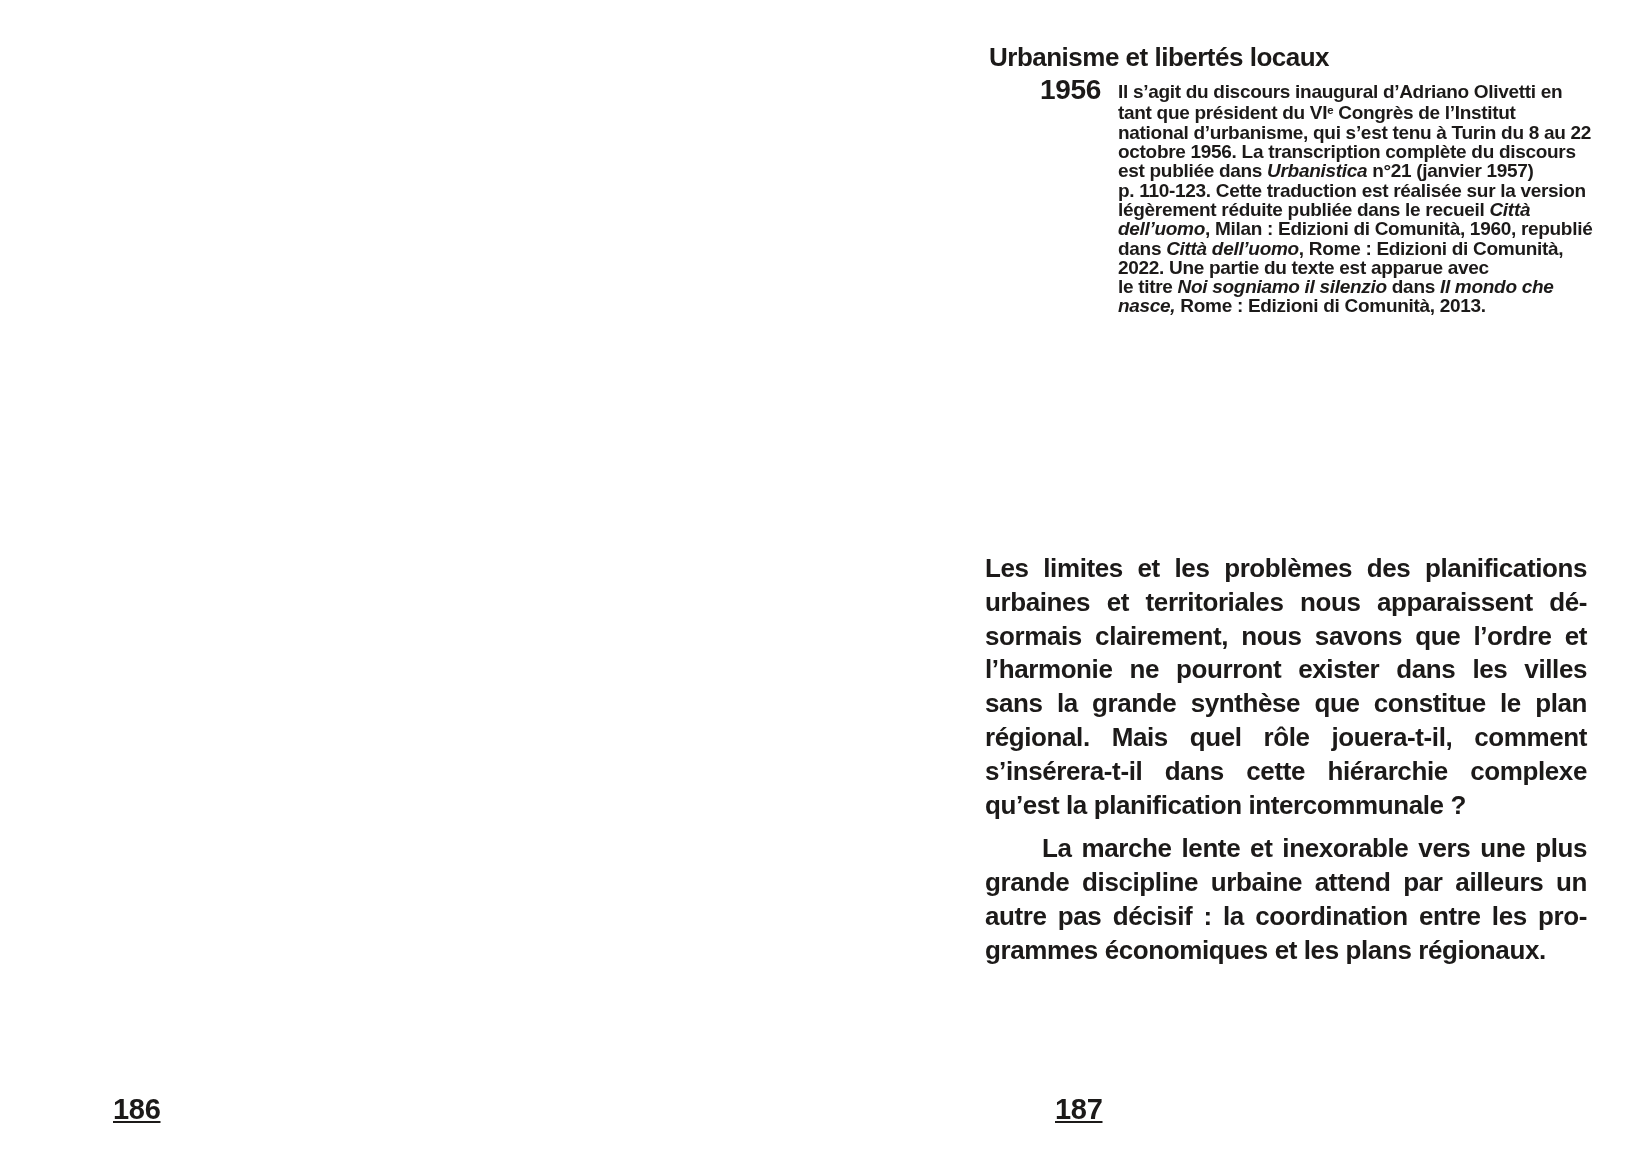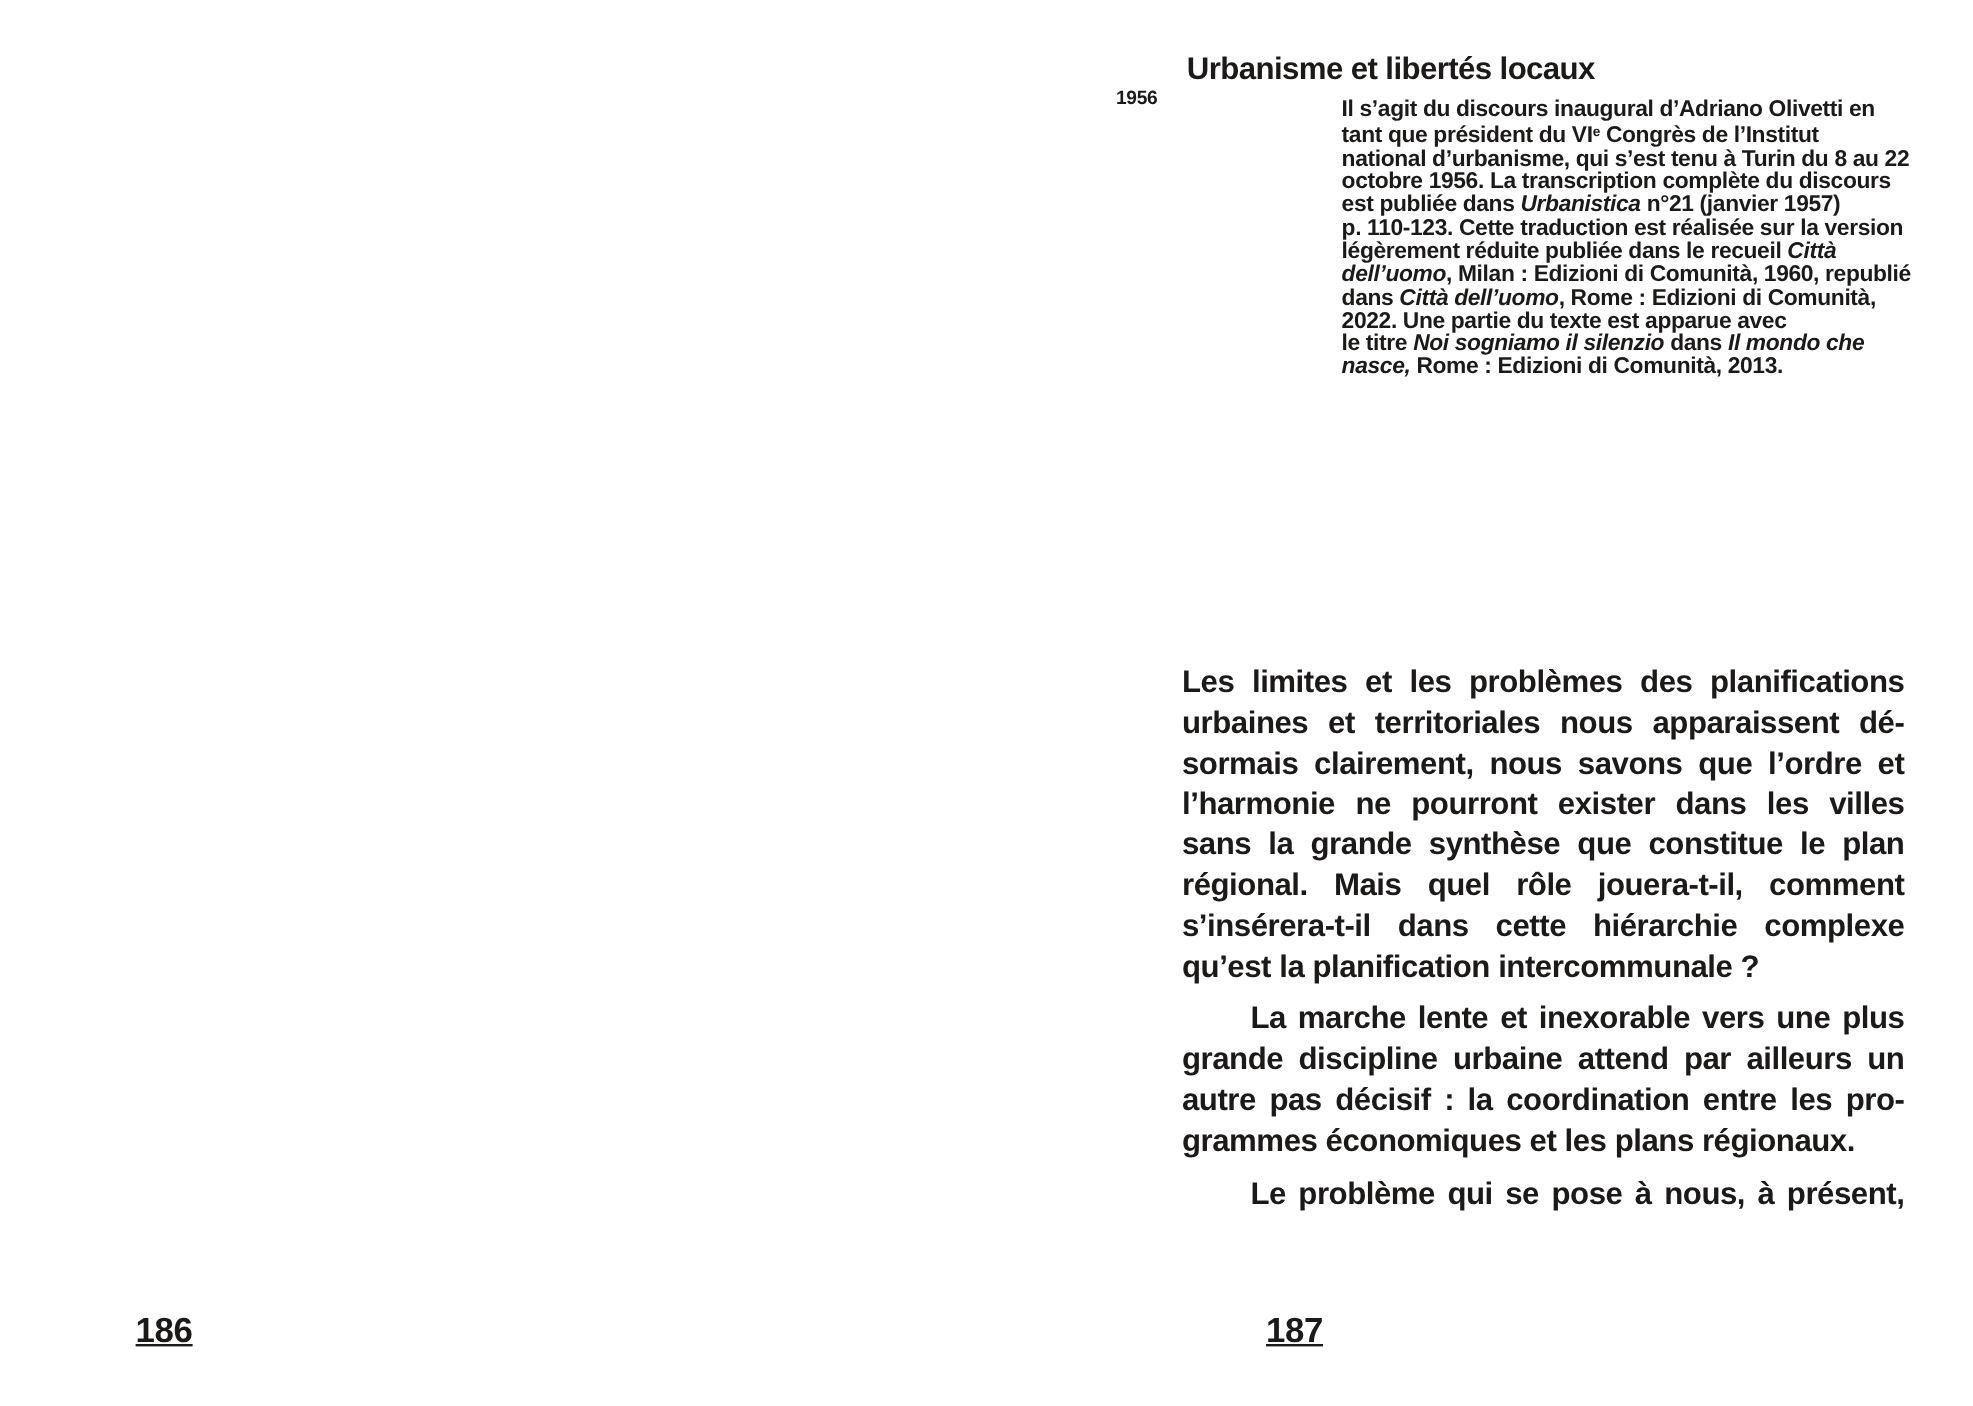--- a/index.html
+++ b/index.html
@@ -17,23 +17,23 @@
     position: absolute;
     left: 985px;
     top: 38px;
     margin: 4px;
     font-size: 26px;
     letter-spacing: -0.5px;
     white-space: nowrap;
   }
   .year {
     position: absolute;
-    left: 930px;
+    left: 1040px;
     top: 74px;
-    font-size: 16px;
+    font-size: 28px;
     letter-spacing: -0.3px;
   }
   .note {
     position: absolute;
     left: 1118px;
     top: 82px;
     font-size: 19px;
     line-height: 19.3px;
     letter-spacing: -0.3px;
   }
@@ -97,18 +97,17 @@
       <div class="tline"><span>sormais clairement, nous savons que l’ordre et</span></div>
       <div class="tline"><span>l’harmonie ne pourront exister dans les villes</span></div>
       <div class="tline"><span>sans la grande synthèse que constitue le plan</span></div>
       <div class="tline"><span>régional. Mais quel rôle jouera-t-il, comment</span></div>
       <div class="tline"><span>s’insérera-t-il dans cette hiérarchie complexe</span></div>
       <div class="tline end"><span>qu’est la planification intercommunale ?</span></div>
       <div class="tline indent"><span>La marche lente et inexorable vers une plus</span></div>
       <div class="tline"><span>grande discipline urbaine attend par ailleurs un</span></div>
       <div class="tline"><span>autre pas décisif : la coordination entre les pro-</span></div>
       <div class="tline end"><span>grammes économiques et les plans régionaux.</span></div>
-      <div class="tline indent"><span>Le problème qui se pose à nous, à présent,</span></div>
     </div>
 
   <div class="page-number pn-right">187</div>
 
 </div>
 
 </body></html>

